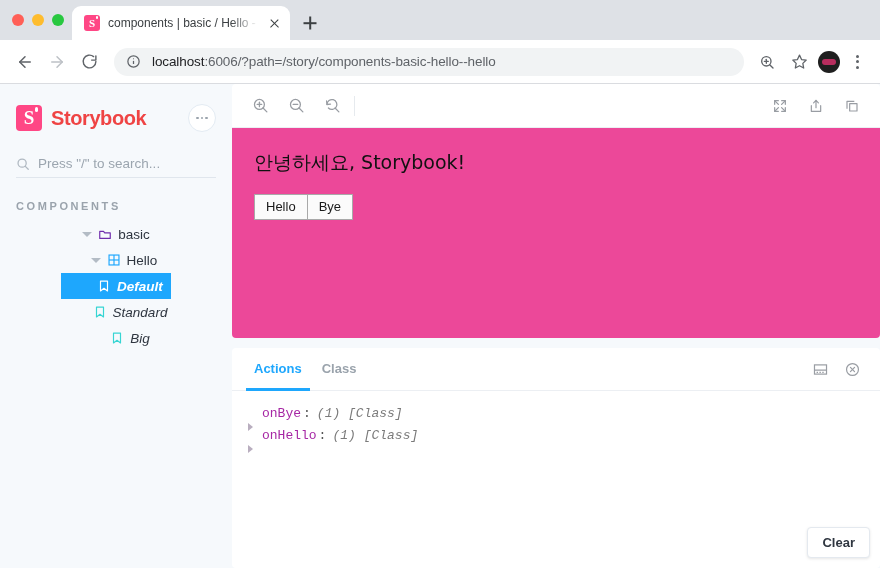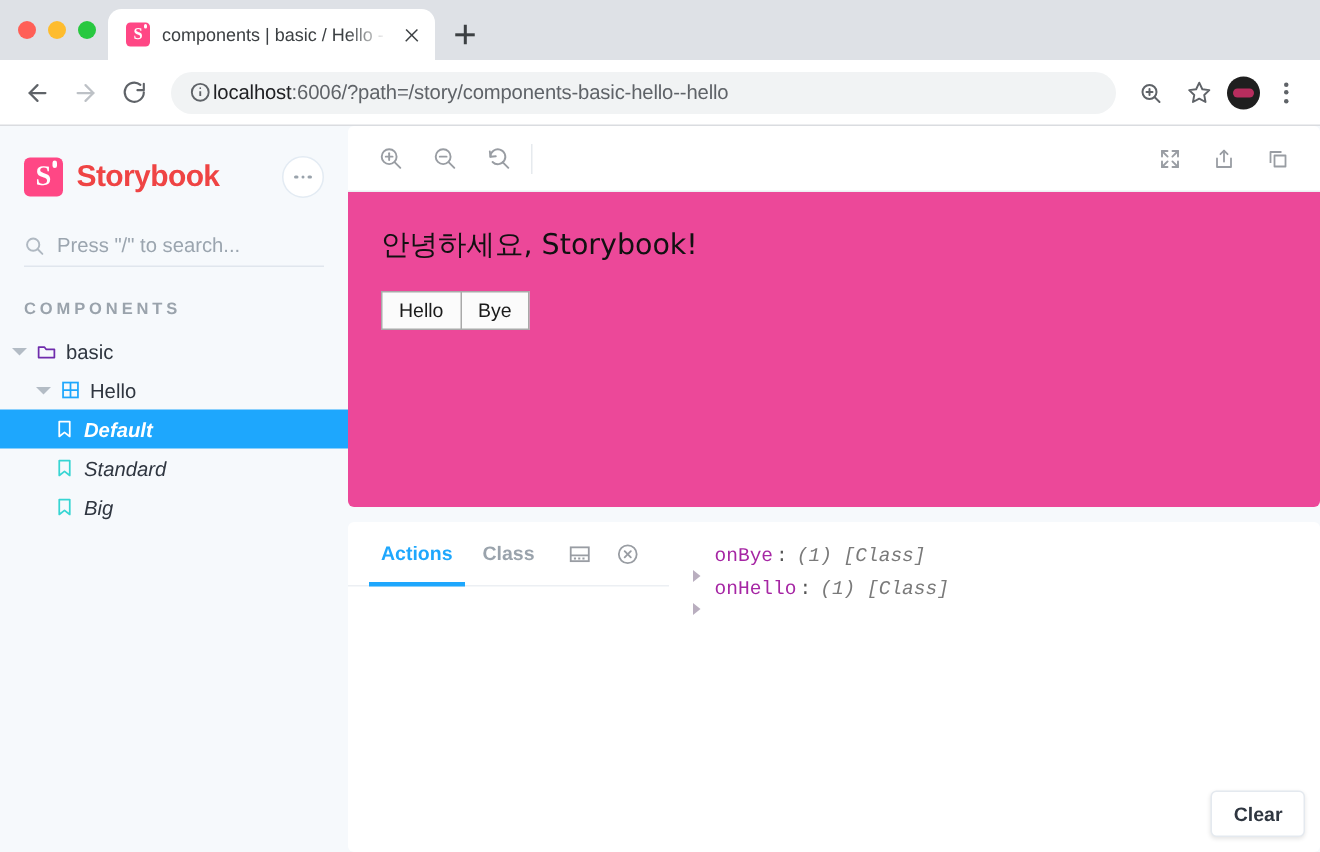--- a/index.html
+++ b/index.html
@@ -145,21 +145,21 @@
   .nav-btn.disabled { color: #bdc1c6; }
 
   .omnibox {
     flex: 1;
     height: 28px;
     background: #f1f3f4;
     border-radius: 14px;
     display: flex;
     align-items: center;
     padding: 0 12px;
-    gap: 1px;
+    gap: 11px;
     margin: 0 6px 0 8px;
     cursor: text;
   }
   .omni-url {
     font-size: 13.5px;
     color: #5f6368;
     white-space: nowrap;
     letter-spacing: -0.1px;
   }
   .omni-url b { color: #202124; font-weight: 400; }
@@ -283,21 +283,21 @@
 
   .sb-section {
     font-size: 11px;
     letter-spacing: 2.6px;
     color: #9aa3ac;
     font-weight: bold;
     padding: 0 16px;
     margin-bottom: 9px;
   }
 
-  .sb-tree { display: flex; flex-direction: column; }
+  .sb-tree { display: flex; flex-direction: column; align-items: center; }
 
   .sb-node {
     height: 26px;
     display: flex;
     align-items: center;
     font-size: 13.5px;
     color: #2f3640;
     cursor: pointer;
     gap: 6px;
     padding-right: 8px;
@@ -394,21 +394,21 @@
   }
   .story-btn + .story-btn { border-left: none; }
 
   
   .panel-card {
     flex: 1;
     background: #ffffff;
     border-radius: 4px;
     margin: 10px 0 0 0;
     display: flex;
-    flex-direction: row;
+    flex-direction: column;
     min-height: 0;
     position: relative;
     overflow: hidden;
   }
 
   .panel-tabs {
     height: 43px;
     flex: 0 0 43px;
     display: flex;
     align-items: center;

